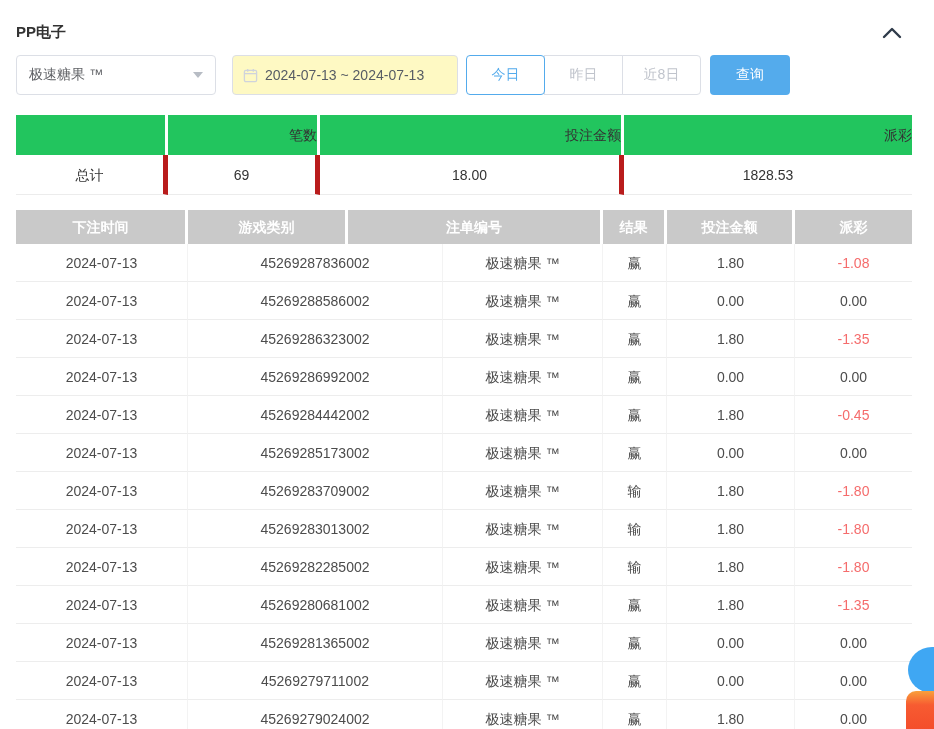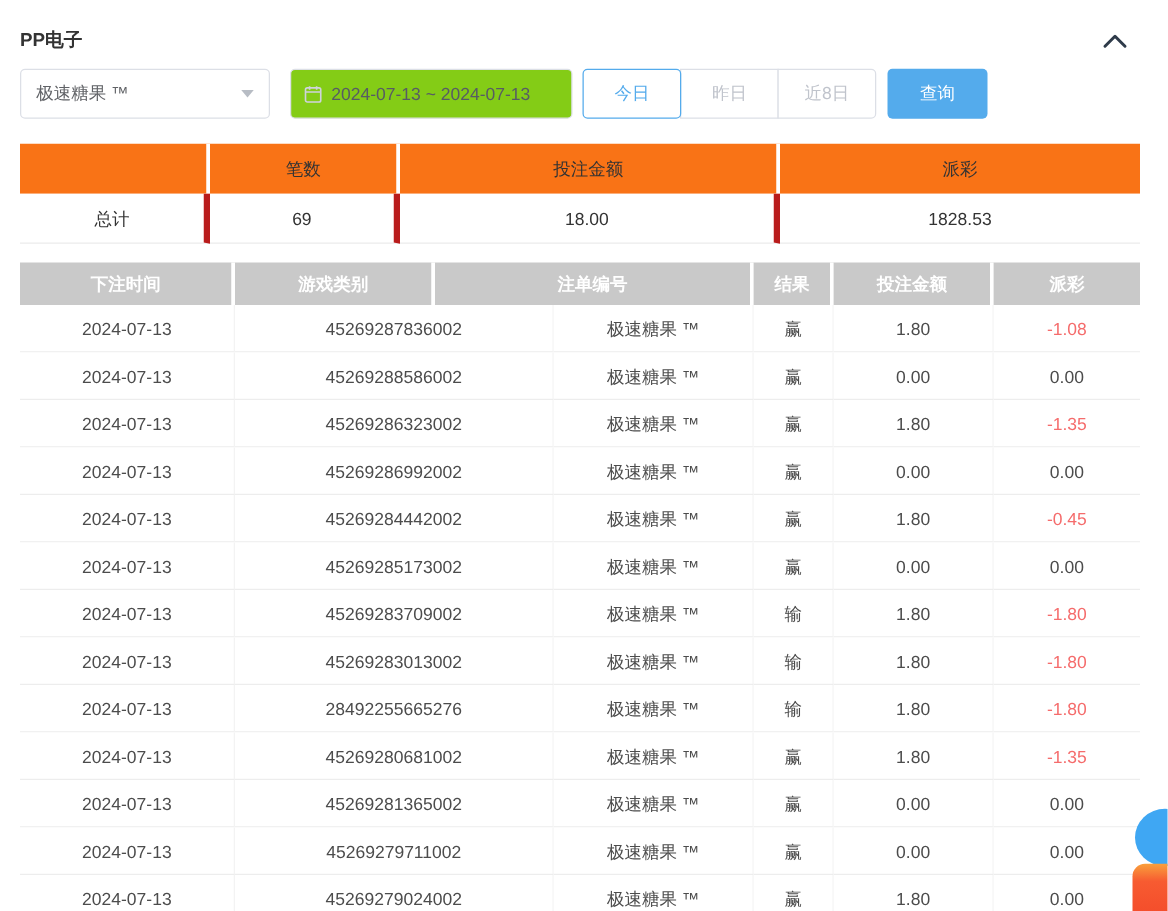--- a/index.html
+++ b/index.html
@@ -28,21 +28,21 @@
     padding: 0 12px; color: #606266; font-size: 14px; background: #fff; cursor: pointer;
     margin-right: 16px;
   }
   .caret-down {
     width: 0; height: 0; border-left: 5px solid transparent; border-right: 5px solid transparent;
     border-top: 6px solid #b7bcc4;
   }
   .date-box {
     width: 226px; height: 40px; border: 1px solid #dcdfe6; border-radius: 4px;
     display: flex; align-items: center; padding: 0 10px; color: #575c64; font-size: 14px;
-    background: #84cc16; cursor: pointer; margin-right: 8px;
+    background: #fef9c3; cursor: pointer; margin-right: 8px;
   }
   .cal-icon { margin-right: 7px; display: flex; }
   .btn-group { display: flex; margin-right: 9px; }
   .quick-btn {
     width: 79px; height: 40px; background: #fff; border: 1px solid #dcdfe6;
     font-size: 14px; color: #c0c4cc; cursor: pointer; font-family: inherit;
   }
   .quick-btn + .quick-btn { margin-left: -1px; }
   .quick-btn:first-child { border-radius: 4px 0 0 4px; }
   .quick-btn:last-child { border-radius: 0 4px 4px 0; }
@@ -50,22 +50,23 @@
   .search-btn {
     width: 80px; height: 40px; background: #54abec; border: none; border-radius: 4px;
     color: #fff; font-size: 14px; cursor: pointer; font-family: inherit;
   }
 
   
   .summary { margin-top: 20px; width: 896px; }
   .summary .srow { display: flex; }
   .summary .scell { text-align: center; font-size: 14px; }
   .summary .shead .scell {
-    background: #f97316; height: 40px; line-height: 40px; color: #333;
+    background: #22c55e; height: 40px; line-height: 40px; color: #333;
     border-right: 3px solid #fff;
+    text-align: right;
   }
   .summary .shead .scell:last-child { border-right: none; }
   .summary .sbody .scell {
     height: 40px; line-height: 40px; color: #333; background: #fff;
     border-bottom: 1px solid #ececec; border-right: 5px solid #b91c1c;
   }
   .summary .sbody .scell:last-child { border-right: none; }
   .s0 { width: 152px; } .s1 { width: 152px; } .s2 { width: 304px; } .s3 { width: 288px; }
 
   
@@ -224,21 +225,21 @@
         <div class="trow">
           <div class="tcell c0">2024-07-13</div>
           <div class="tcell c1">45269283013002</div>
           <div class="tcell c2 game-cell">极速糖果 ™</div>
           <div class="tcell c3">输</div>
           <div class="tcell c4">1.80</div>
           <div class="tcell c5 neg">-1.80</div>
         </div>
         <div class="trow">
           <div class="tcell c0">2024-07-13</div>
-          <div class="tcell c1">28492255665276</div>
+          <div class="tcell c1">45269282285002</div>
           <div class="tcell c2 game-cell">极速糖果 ™</div>
           <div class="tcell c3">输</div>
           <div class="tcell c4">1.80</div>
           <div class="tcell c5 neg">-1.80</div>
         </div>
         <div class="trow">
           <div class="tcell c0">2024-07-13</div>
           <div class="tcell c1">45269280681002</div>
           <div class="tcell c2 game-cell">极速糖果 ™</div>
           <div class="tcell c3">赢</div>

